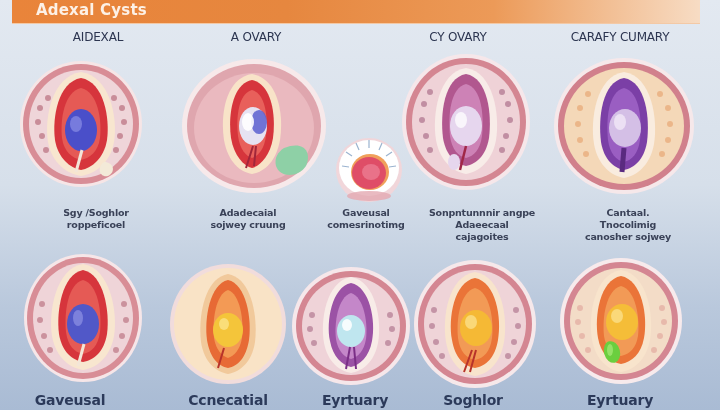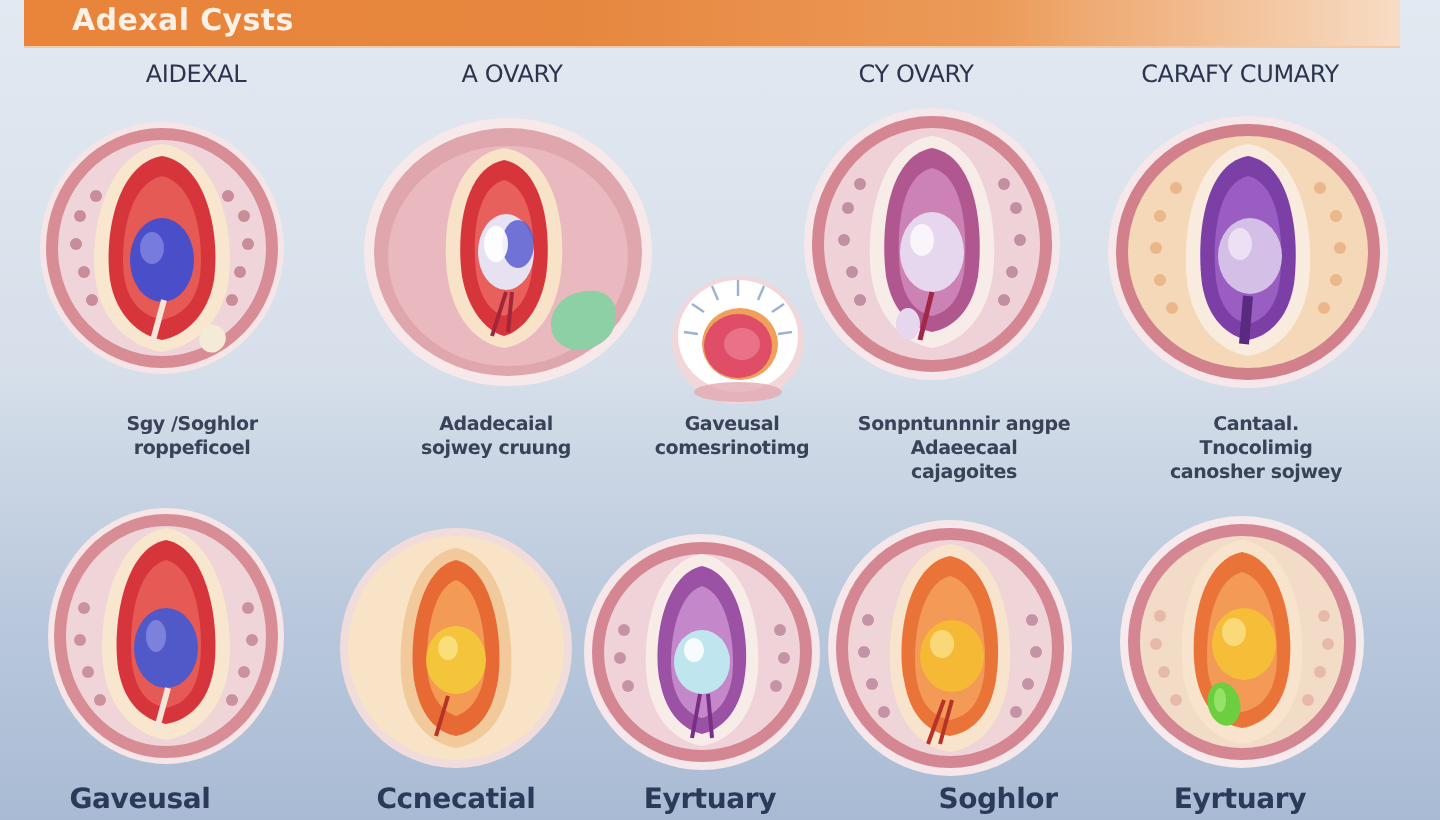--- a/index.html
+++ b/index.html
@@ -277,14 +277,14 @@
   <ellipse cx="64" cy="66" rx="16" ry="18" fill="#f5bd38"></ellipse>
   <ellipse cx="59" cy="60" rx="6" ry="7" fill="#fbe08a" opacity="0.8"></ellipse>
   <ellipse cx="54" cy="96" rx="8" ry="11" fill="#6bcf3f" transform="rotate(-15 54 96)"></ellipse>
   <ellipse cx="52" cy="94" rx="3" ry="6" fill="#a8ea7a" opacity="0.7"></ellipse>
 </svg>
 </div>
 
 <span class="bot-label" style="left:70px">Gaveusal</span>
 <span class="bot-label" style="left:228px">Ccnecatial</span>
 <span class="bot-label" style="left:355px">Eyrtuary</span>
-<span class="bot-label" style="left:499px">Soghlor</span>
+<span class="bot-label" style="left:473px">Soghlor</span>
 <span class="bot-label" style="left:620px">Eyrtuary</span>
 
 </body></html>

